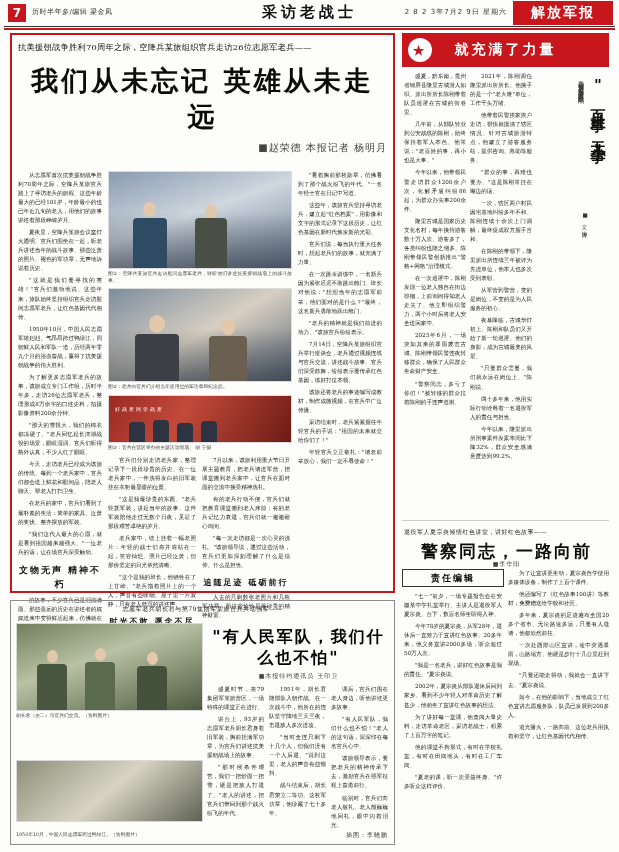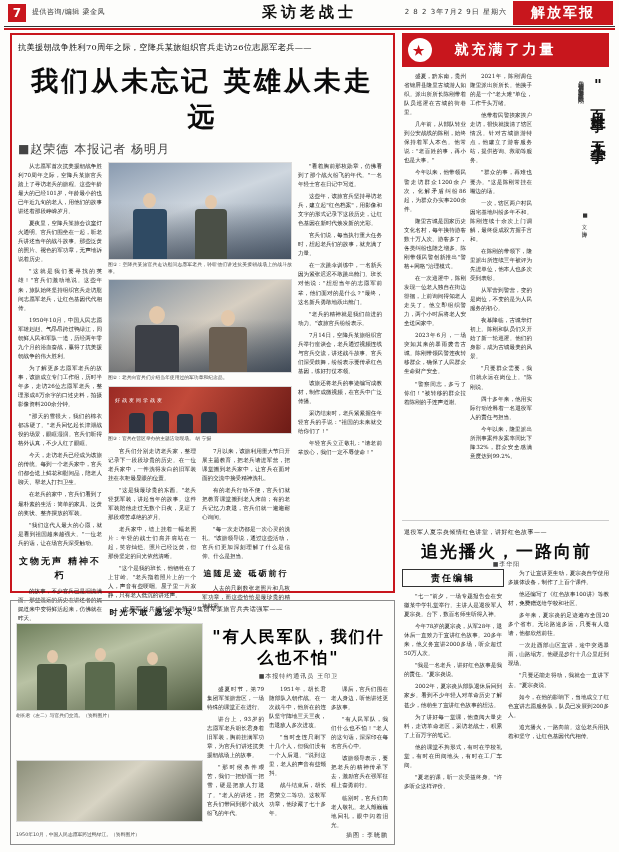--- a/index.html
+++ b/index.html
@@ -23,21 +23,21 @@
   .rule-top{position:absolute;left:4px;top:26px;width:611px;height:0;border-top:1px solid #333;}
   .rule-top2{position:absolute;left:4px;top:28px;width:611px;height:0;border-top:2px solid #c8161d;}
 
   
   .mainbox{position:absolute;left:10px;top:33px;width:385px;height:560px;border:2px solid #c8161d;
       box-sizing:border-box;padding:5px 6px;}
   .kicker{font-size:8.2px;line-height:1.45;text-align:left;color:#111;letter-spacing:.3px;
       font-family:"DejaVu Serif","Liberation Serif",serif;margin-top:2px;}
   .headline{text-align:center;font-size:27px;font-weight:bold;letter-spacing:3px;margin:9px 0 6px;
       color:#0b0b0b;font-family:"DejaVu Serif","Liberation Serif",serif;}
-  .byline{text-align:left;font-size:12px;color:#444;letter-spacing:1px;margin-bottom:4px;}
+  .byline{text-align:right;font-size:10px;color:#444;letter-spacing:1px;margin-bottom:16px;}
 
   .cols{display:flex;gap:6px;}
   .col{font-size:5.6px;line-height:1.62;text-align:justify;color:#1b1b1b;
        font-family:"DejaVu Serif","Liberation Serif",serif;}
   .col p{margin:0 0 3px;text-indent:11px;}
   .subhead{font-size:9px;font-weight:bold;text-align:center;letter-spacing:2px;margin:6px 0 4px;
        font-family:"DejaVu Serif","Liberation Serif",serif;color:#111;}
 
   
   .photo{position:relative;overflow:hidden;border:1px solid #dcdcdc;}
@@ -93,21 +93,21 @@
   .sig{position:absolute;right:6px;bottom:4px;font-size:6px;color:#333;letter-spacing:1px;}
   .hline{position:absolute;background:#ccc;height:1px;}
 </style>
 </head>
 <body>
 
 <div class="page">
 
   <div class="masthead">
     <div class="page-num-box">7</div>
-    <div class="masthead-editors">提供咨询/编辑  梁金凤</div>
+    <div class="masthead-editors">历时半年多/编辑  梁金凤</div>
     <div class="masthead-title">采访老战士</div>
     <div class="masthead-date">2 8 2 3年7月2 9日  星期六</div>
     <div class="masthead-logo">解放军报</div>
   </div>
   <div class="rule-top"></div>
   <div class="rule-top2"></div>
 
   <div class="mainbox">
     <div class="kicker">抗美援朝战争胜利70周年之际，空降兵某旅组织官兵走访26位志愿军老兵——</div>
     <div class="headline">我们从未忘记  英雄从未走远</div>
@@ -217,21 +217,21 @@
     <p>从军营到警营，变的是岗位，不变的是为人民服务的初心。</p>
     <p>夜幕降临，古城华灯初上。陈刚和队员们又开始了新一轮巡逻。他们的身影，成为古城最美的风景。</p>
     <p>"只要群众需要，我们就永远在岗位上。"陈刚说。</p>
     <p>四十多年来，他用实际行动诠释着一名退役军人的责任与担当。</p>
     <p>今年以来，隆里派出所刑事案件发案率同比下降32%，群众安全感满意度达到99.2%。</p>
   </div>
 
   <div class="hline" style="left:402px;top:520px;width:207px;"></div>
 
   <div class="rm-kicker" style="left:404px;top:528px;width:205px;">退役军人夏宗炎倾情红色讲堂，讲好红色故事——</div>
-  <div class="rm-title" style="left:404px;top:540px;width:205px;text-align:center;">追光播火，一路向前</div>
+  <div class="rm-title" style="left:404px;top:540px;width:205px;text-align:center;">警察同志，一路向前</div>
   <div class="rm-byline" style="left:404px;top:560px;width:205px;text-align:center;">■李华阳</div>
 
   <div class="lbxz">
     <span>责任编辑</span>
   </div>
 
   <div class="rt-col" style="left:404px;top:592px;width:98px;">
     <p>"七一"前夕，一场专题报告会在安徽某中学礼堂举行。主讲人是退役军人夏宗炎。台下，数百名师生听得入神。</p>
     <p>今年78岁的夏宗炎，从军28年，退休后一直致力于宣讲红色故事。20多年来，他义务宣讲2000多场，听众超过50万人次。</p>
     <p>"我是一名老兵，讲好红色故事是我的责任。"夏宗炎说。</p>

